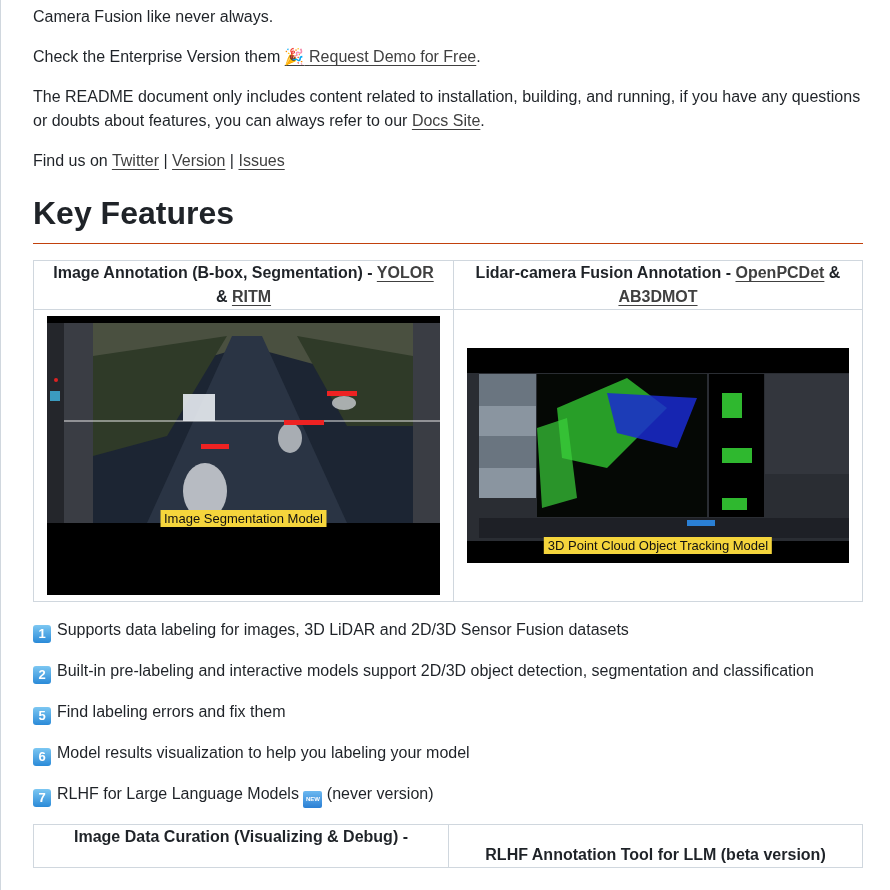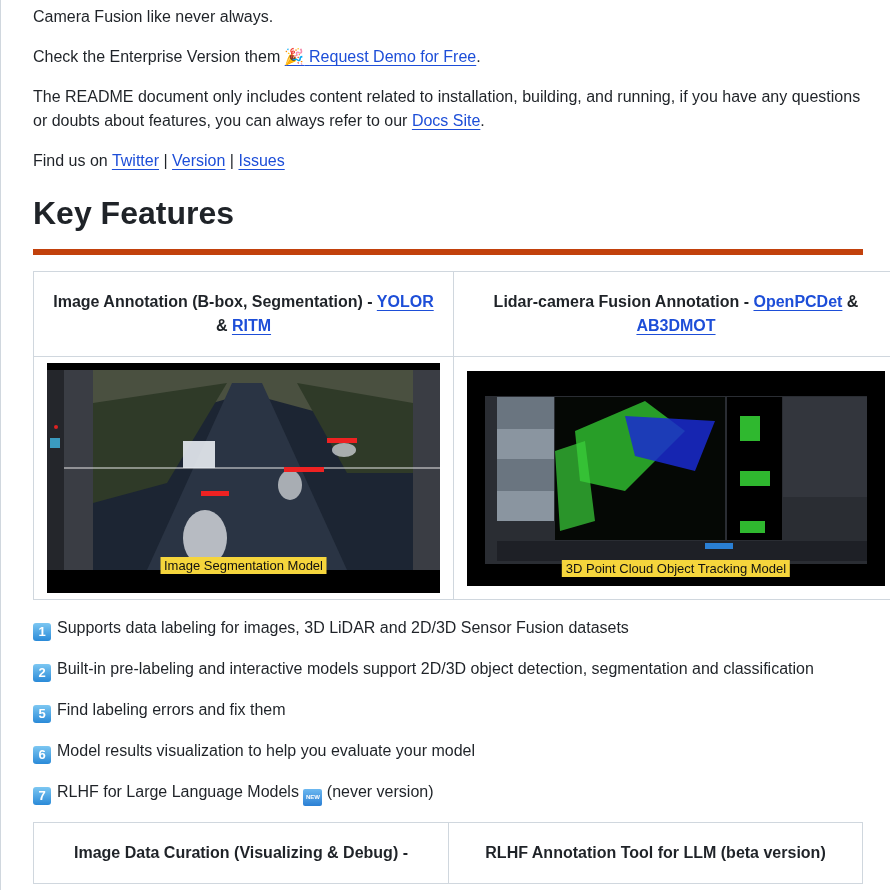--- a/index.html
+++ b/index.html
@@ -4,34 +4,34 @@
 <style>
   html, body { margin:0; padding:0; }
   body {
     width:890px; height:890px; overflow:hidden; background:#ffffff;
     font-family:"Liberation Sans", sans-serif; color:#1f2328; font-size:16px; line-height:24px;
     position:relative;
   }
   .page-border { position:absolute; left:0; top:0; width:1px; height:890px; background:#d0d7de; }
   .content { position:absolute; left:33px; top:-19px; width:830px; }
   p { margin:0 0 16px 0; }
-  a { color:#1d4ed8; text-decoration:underline; text-underline-offset:3px; }
+  a { color:#404040; text-decoration:underline; text-underline-offset:3px; }
   .cutline { height:24px; overflow:hidden; color:#1f2328; }
   h2 {
-    font-size:32px; font-weight:bold; margin:20px 0 16px 0; padding-bottom:16px; line-height:40px;
-    border-bottom:6px solid #c2410c;
+    font-size:32px; font-weight:bold; margin:20px 0 16px 0; padding-bottom:10px; line-height:40px;
+    border-bottom:1px solid #c2410c;
   }
   table { border-collapse:collapse; width:830px; margin-bottom:16px; }
-  th, td { border:1px solid #d0d7de; padding:18px 13px; text-align:center; vertical-align:middle; }
+  th, td { border:1px solid #d0d7de; padding:0 13px; text-align:center; vertical-align:middle; }
   th { font-weight:bold; font-size:16px; line-height:24px; }
   th a { font-weight:bold; }
   .img-cell { padding:6px 13px; height:228px; }
   .media { position:relative; background:#000; margin:0 auto; overflow:hidden; }
-  .seg { width:393px; height:230px; }
-  .pcd { width:418px; height:215px; }
+  .seg { width:393px; height:279px; }
+  .pcd { width:382px; height:215px; }
   .caption {
     position:absolute; left:50%; transform:translateX(-50%); background:#f5d53c; color:#111;
     font-size:13px; line-height:17px; padding:0 4px; white-space:nowrap;
   }
   .feat { margin:8px 0 16px 0; white-space:nowrap; }
   .kbadge {
     display:inline-block; width:18px; height:18px; border-radius:3px; vertical-align:-3px; margin-right:6px;
     background:linear-gradient(#7cc7f2,#2a8ad8); color:#fff; font-size:13px; line-height:18px; text-align:center; font-weight:bold;
   }
   .newbadge {
@@ -121,21 +121,21 @@
         </div>
       </td>
     </tr>
   </tbody>
     </table>
 
   <div>
     <p class="feat"><span class="kbadge">1</span><span>Supports data labeling for images, 3D LiDAR and 2D/3D Sensor Fusion datasets</span></p>
     <p class="feat"><span class="kbadge">2</span><span>Built-in pre-labeling and interactive models support 2D/3D object detection, segmentation and classification</span></p>
     <p class="feat"><span class="kbadge">5</span><span>Find labeling errors and fix them</span></p>
-    <p class="feat"><span class="kbadge">6</span><span>Model results visualization to help you evaluate your model</span></p>
+    <p class="feat"><span class="kbadge">6</span><span>Model results visualization to help you labeling your model</span></p>
     <p class="feat"><span class="kbadge">7</span><span>RLHF for Large Language Models </span><span class="newbadge">NEW</span><span> (never version)</span></p>
   </div>
 
   <table>
     <tbody>
         <tr>
       <th style="width:388px; vertical-align:top">Image Data Curation (Visualizing &amp; Debug) -</th>
       <th style="padding-top:18px">RLHF Annotation Tool for LLM (beta version)</th>
     </tr>
   </tbody>

